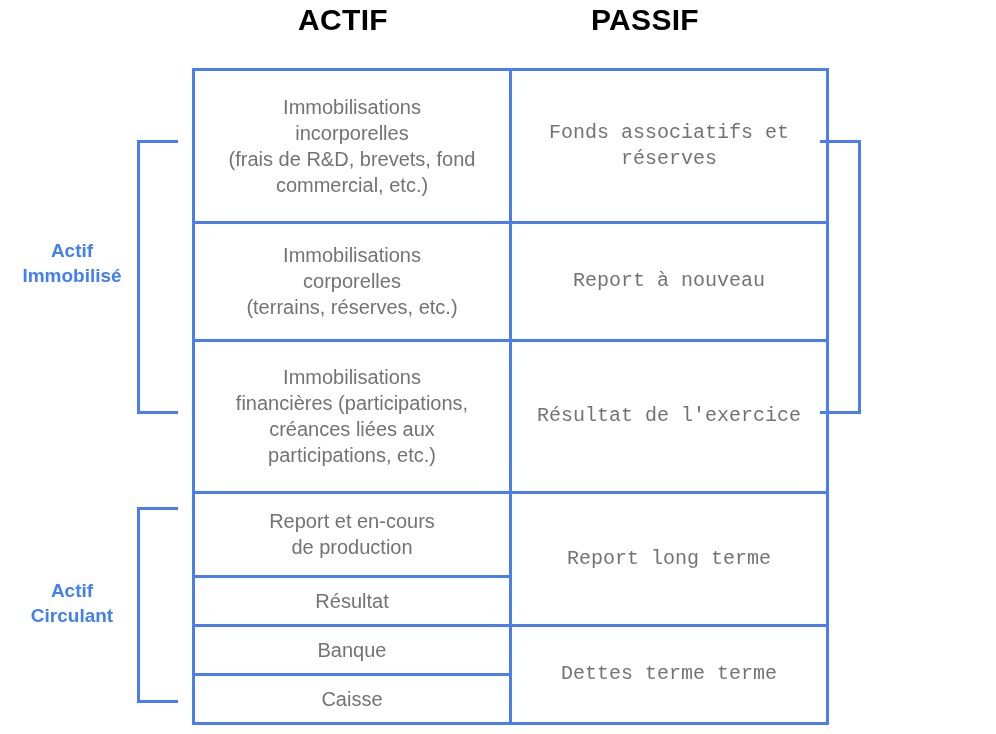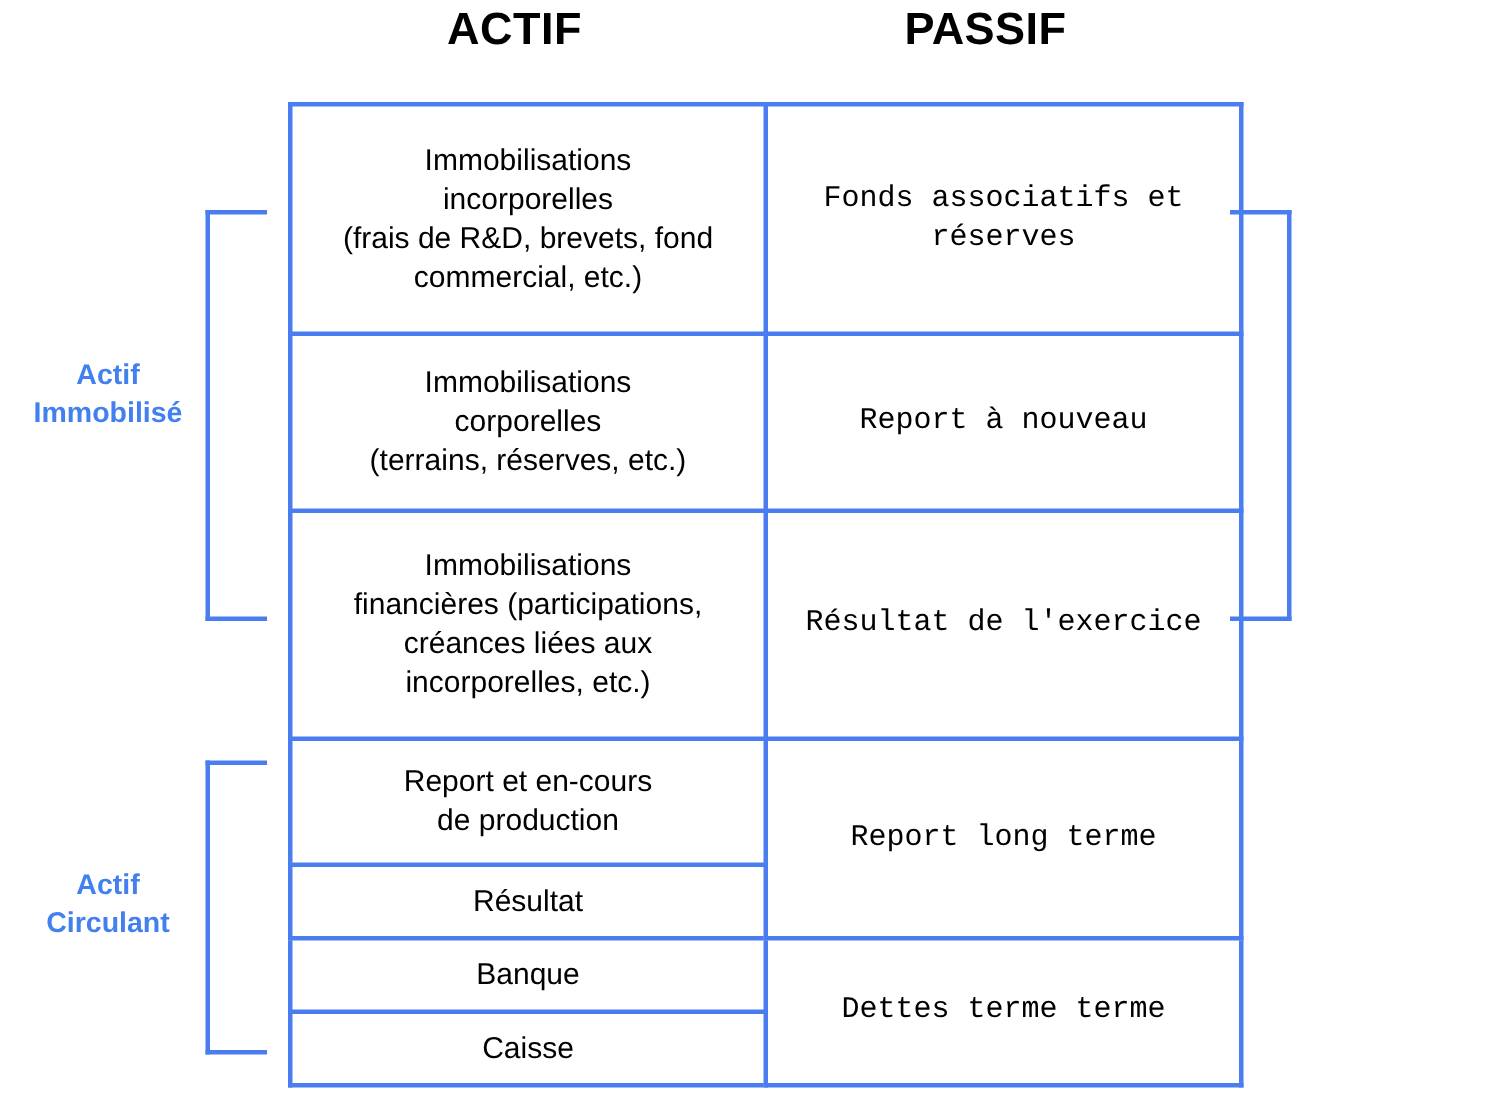--- a/index.html
+++ b/index.html
@@ -23,39 +23,39 @@
     position: absolute;
     top: 2px;
     font-size: 30px;
     font-weight: bold;
     color: #000000;
     text-align: center;
     letter-spacing: 0.3px;
     line-height: 36px;
   }
   #header-actif  { left: 192px; width: 302px; }
-  #header-passif { left: 506px; width: 302px; }
+  #header-passif { left: 494px; width: 302px; }
 
   
   #balance-table {
     position: absolute;
     left: 192px;
     top: 68px;
     width: 604px;
     height: 657px;
     border-collapse: collapse;
     table-layout: fixed;
   }
   #balance-table td {
     border: 3px solid #4a7ef0;
     text-align: center;
     vertical-align: middle;
     font-size: 20px;
     line-height: 26px;
-    color: #000000;
+    color: #737373;
     padding: 4px 6px;
     background: #ffffff;
   }
   .cell-actif  { width: 302px; }
   .cell-passif { width: 302px; font-family: Liberation Mono, monospace; }
 
   
   .group-label {
     position: absolute;
     font-size: 19px;
@@ -115,21 +115,21 @@
         </td>
         <td class="cell-passif">
           <span>Report à nouveau</span>
         </td>
       </tr>
       <tr>
         <td class="cell-actif">
           <span>Immobilisations</span><br>
           <span>financières (participations,</span><br>
           <span>créances liées aux</span><br>
-          <span>incorporelles, etc.)</span>
+          <span>participations, etc.)</span>
         </td>
         <td class="cell-passif">
           <span>Résultat de l'exercice</span>
         </td>
       </tr>
       <tr>
         <td class="cell-actif">
           <span>Report et en-cours</span><br>
           <span>de production</span>
         </td>

